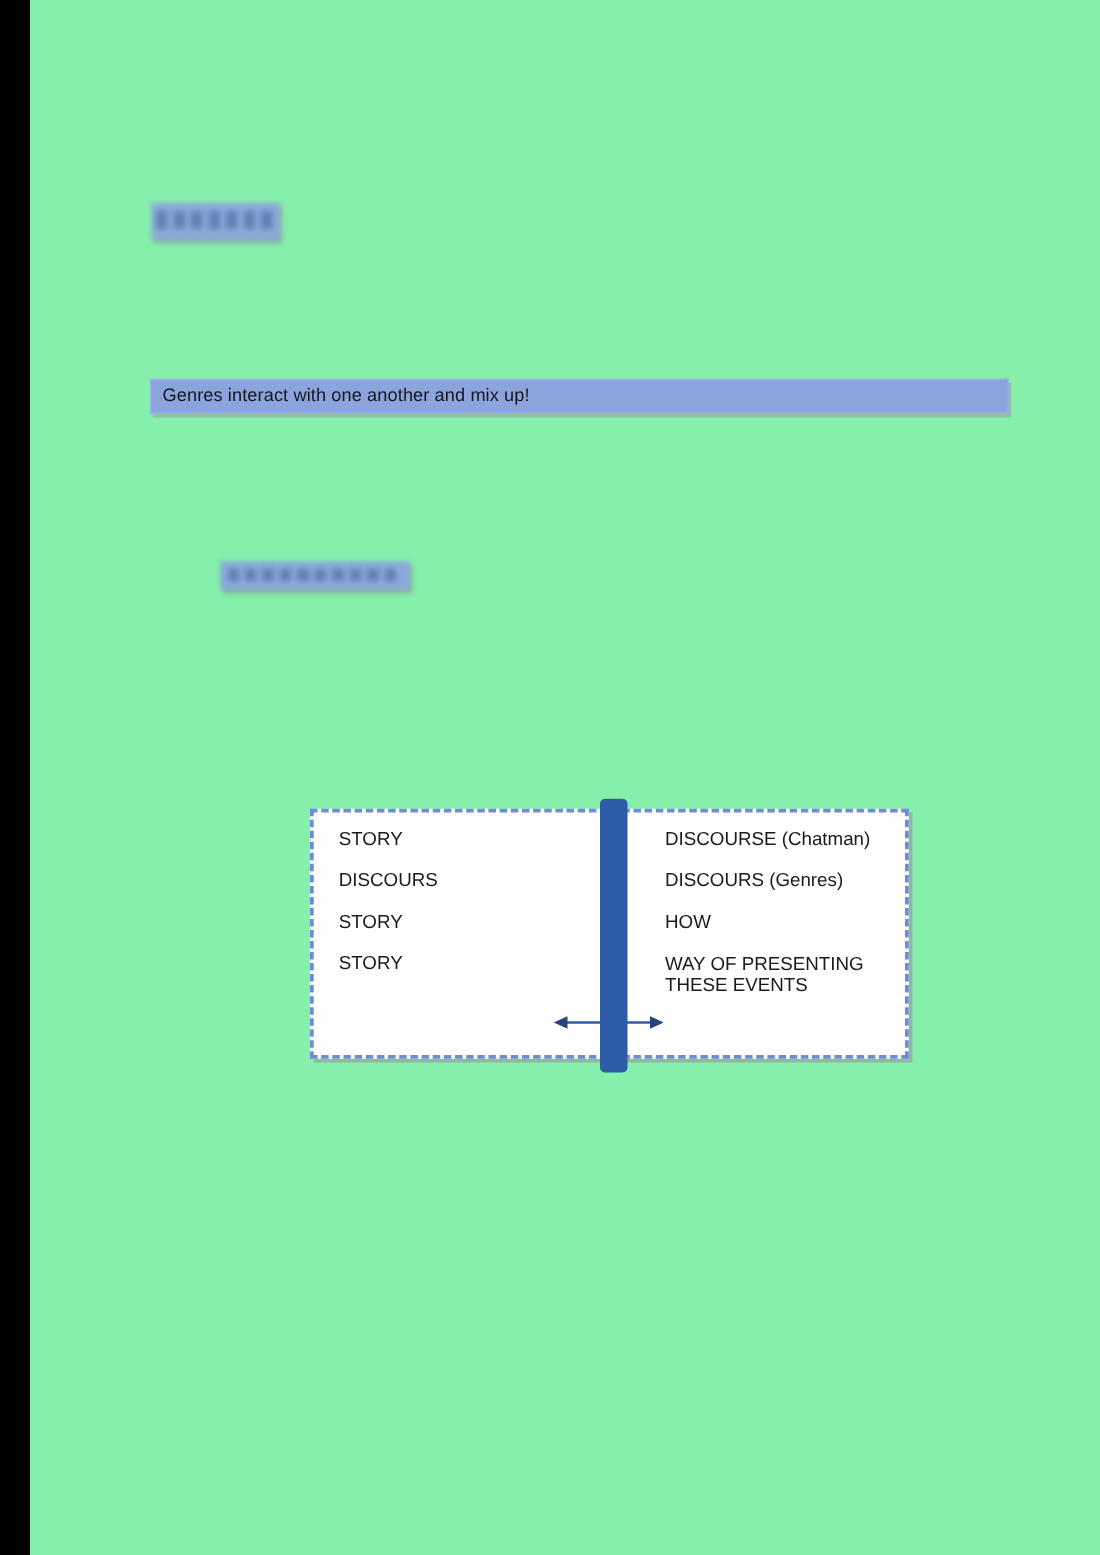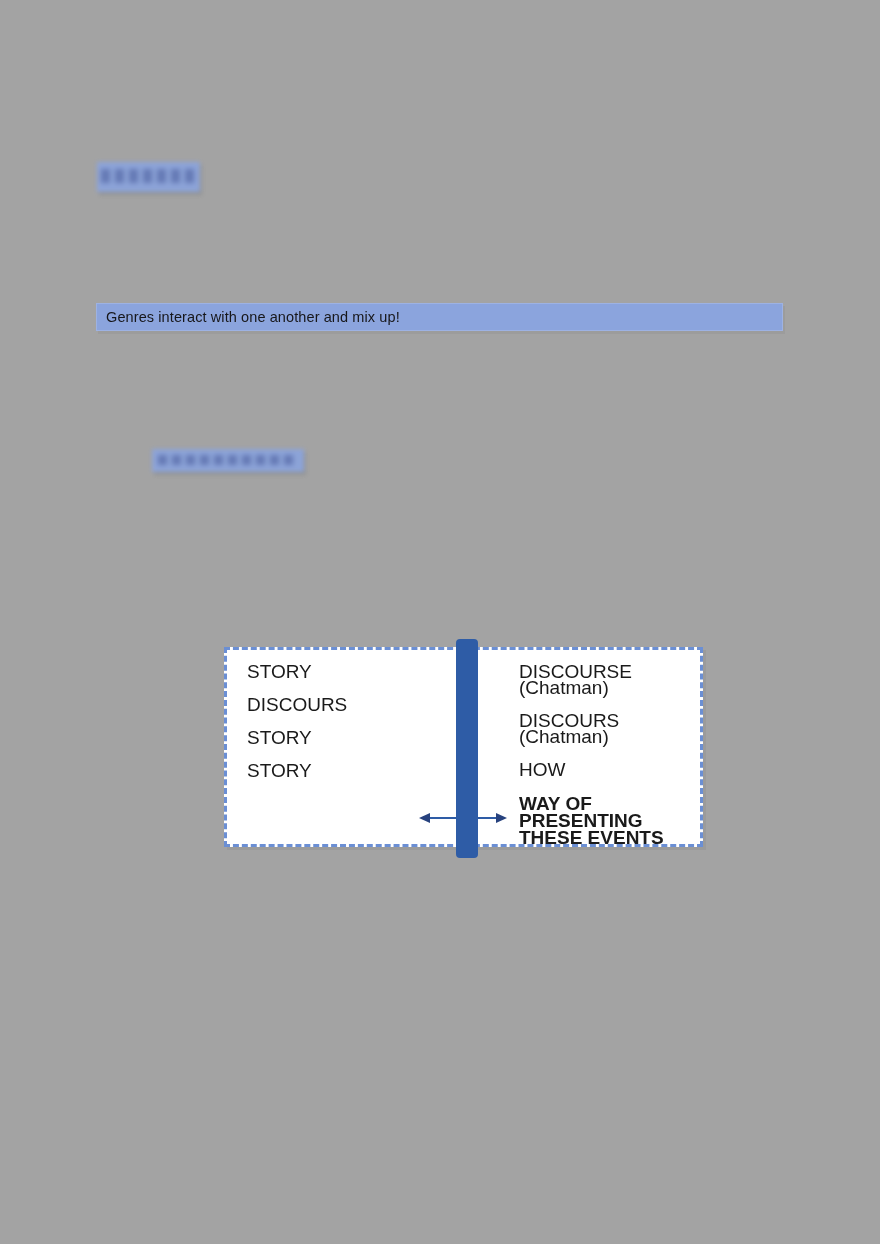--- a/index.html
+++ b/index.html
@@ -12,21 +12,22 @@
     height: 1244px;
     position: relative;
     overflow: hidden;
     font-family: "Liberation Sans", sans-serif;
     -webkit-font-smoothing: antialiased;
   }
 
   .page {
     position: absolute;
     inset: 0;
-    background: #a3a3a3;
+    background: #86efac;
+    margin-left: 24px;
   }
 
   
   .redacted {
     position: absolute;
     background: #8ba4dd;
     box-shadow: 2px 3px 0 0 rgba(128,128,128,0.55);
     filter: blur(2.2px);
     opacity: 0.92;
   }
@@ -108,30 +109,30 @@
     border: 3px dashed #6b8fd4;
     background: transparent;
     pointer-events: none;
   }
 
   .col {
     position: absolute;
     top: 17px;
   }
   .col-left  { left: 23px; width: 200px; }
-  .col-right { left: 295px; width: 185px; }
+  .col-right { left: 284px; width: 185px; }
 
   .entry {
-    font-size: 19px;
+    font-size: 15px;
     color: #1a1a1a;
     line-height: 16px;
     margin-bottom: 17px;
     white-space: pre-line;
   }
-  .entry.multi { line-height: 17px; font-weight: bold; }
+  .entry.multi { line-height: 17px; }
 
   
   .divider-bar {
     position: absolute;
     left: 456px;
     top: 639px;
     width: 22px;
     height: 219px;
     background: #2e5ca6;
     border-radius: 4px;
@@ -165,21 +166,21 @@
 
     <div class="col col-left">
       <div class="entry">STORY</div>
       <div class="entry">DISCOURS</div>
       <div class="entry">STORY</div>
       <div class="entry">STORY</div>
     </div>
 
     <div class="col col-right">
       <div class="entry">DISCOURSE (Chatman)</div>
-      <div class="entry">DISCOURS (Chatman)</div>
+      <div class="entry">DISCOURS (Genres)</div>
       <div class="entry">HOW</div>
       <div class="entry multi">WAY OF PRESENTING
 THESE EVENTS</div>
     </div>
   </div>
 
   <div class="arrow-wrap">
     <svg width="88" height="18" viewBox="0 0 88 18" xmlns="http://www.w3.org/2000/svg">
       <line x1="8" y1="9" x2="80" y2="9" stroke="#2e5ca6" stroke-width="2"></line>
       <polygon points="0,9 11,4 11,14" fill="#27427e"></polygon>

